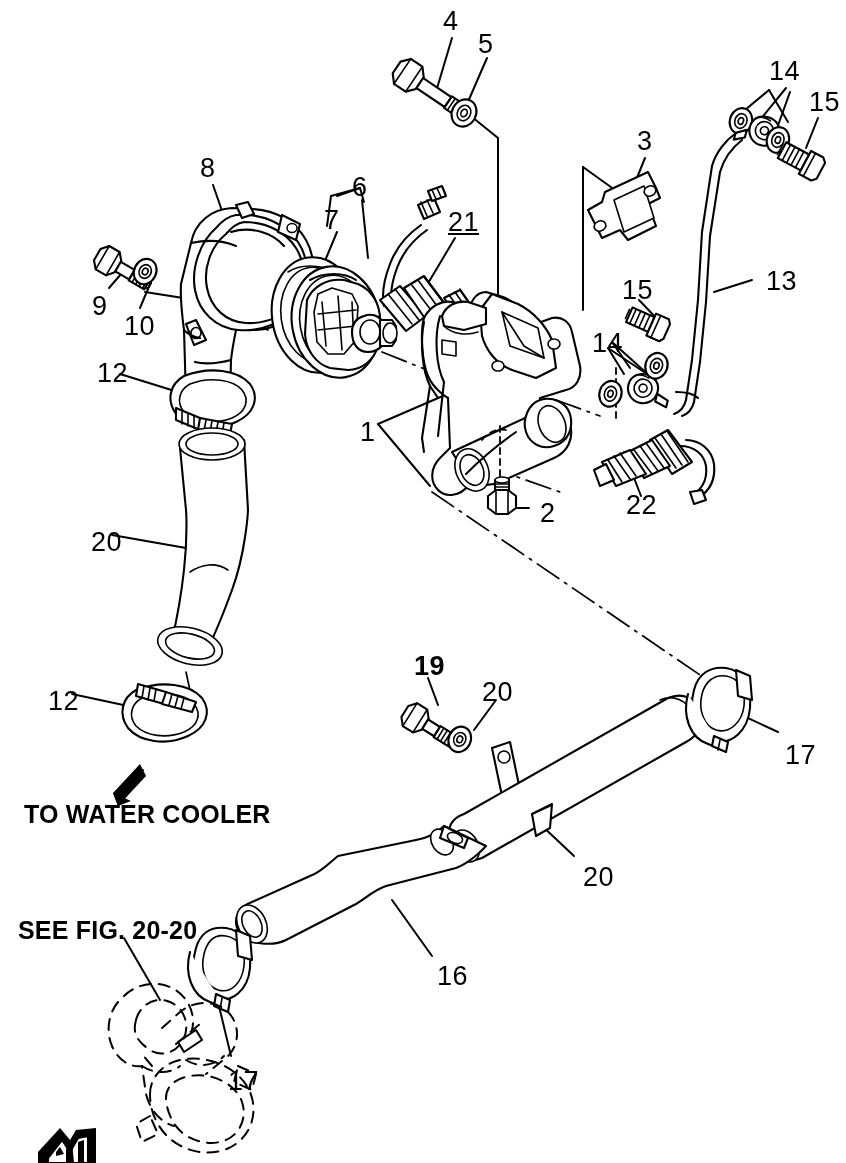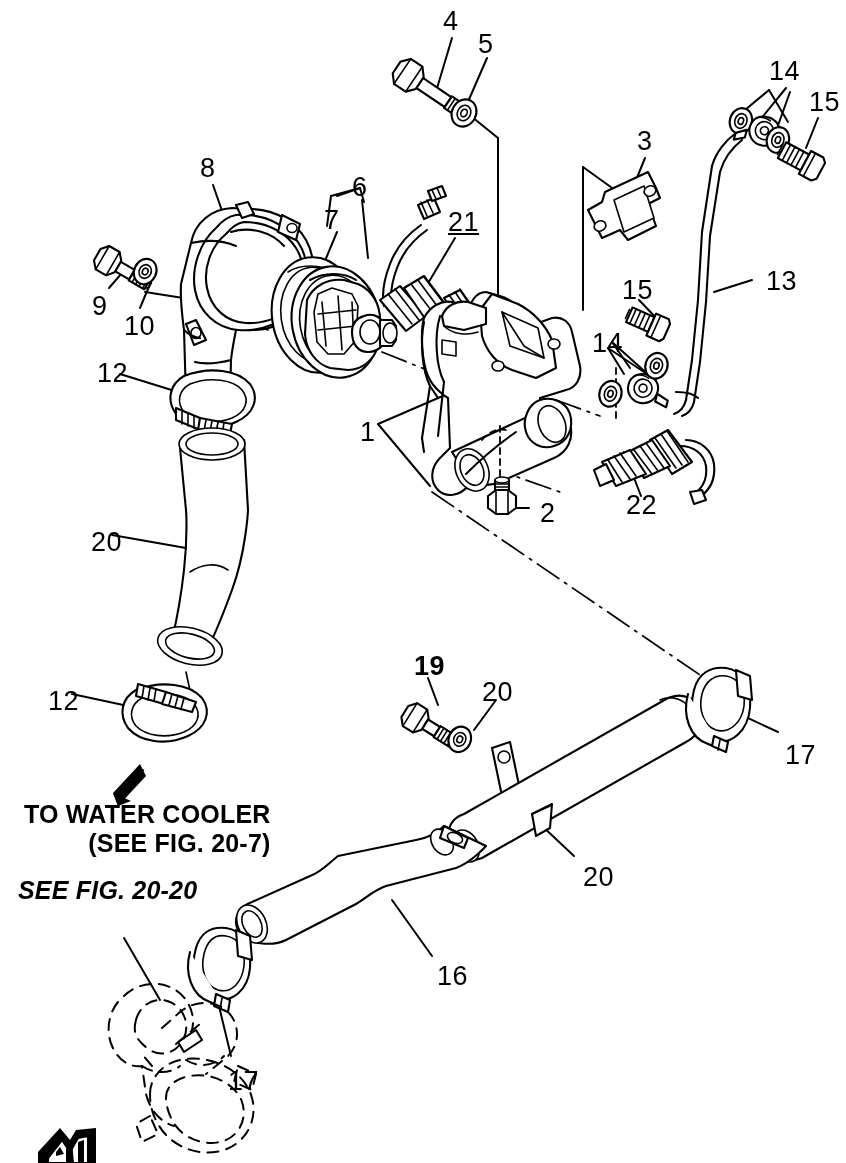--- a/index.html
+++ b/index.html
@@ -34,21 +34,21 @@
   .note{
     position:absolute;
     font-family:"Liberation Sans", sans-serif;
     font-size:25px;
     font-weight:700;
     color:#000000;
     line-height:1.16;
     white-space:nowrap;
     letter-spacing:0.2px;
   }
-  .note.center{text-align:right;}
+  .note.center{text-align:left;}
 </style>
 </head>
 <body>
 
 <div id="stage">
 
   <svg id="art" viewBox="0 0 846 1163" xmlns="http://www.w3.org/2000/svg">
     <defs>
       <style>
         .ln{fill:none;stroke:#000;stroke-width:2.1;stroke-linecap:round;stroke-linejoin:round;}
@@ -583,20 +583,19 @@
   <div class="callout" style="left:414px; top:653px;font-weight:bold;">19</div>
   <div class="callout" style="left:482px; top:679px;">20</div>
   <div class="callout" style="left:48px; top:688px;">12</div>
   <div class="callout" style="left:785px; top:742px;">17</div>
   <div class="callout" style="left:583px; top:864px;">20</div>
   <div class="callout" style="left:437px; top:963px;text-align:right;">16</div>
   <div class="callout" style="left:228px; top:1068px;">17</div>
 
   <div class="note center" style="left:24px; top:800px;">
     <div>TO WATER COOLER</div>
-    <div>(SEE FIG. 20-7)</div>
   </div>
 
-  <div class="note" style="left:18px; top:876px;font-style:italic;">
+  <div class="note" style="left:18px; top:916px;">
     <div>SEE FIG. 20-20</div>
   </div>
 
 </div>
 
 </body></html>

